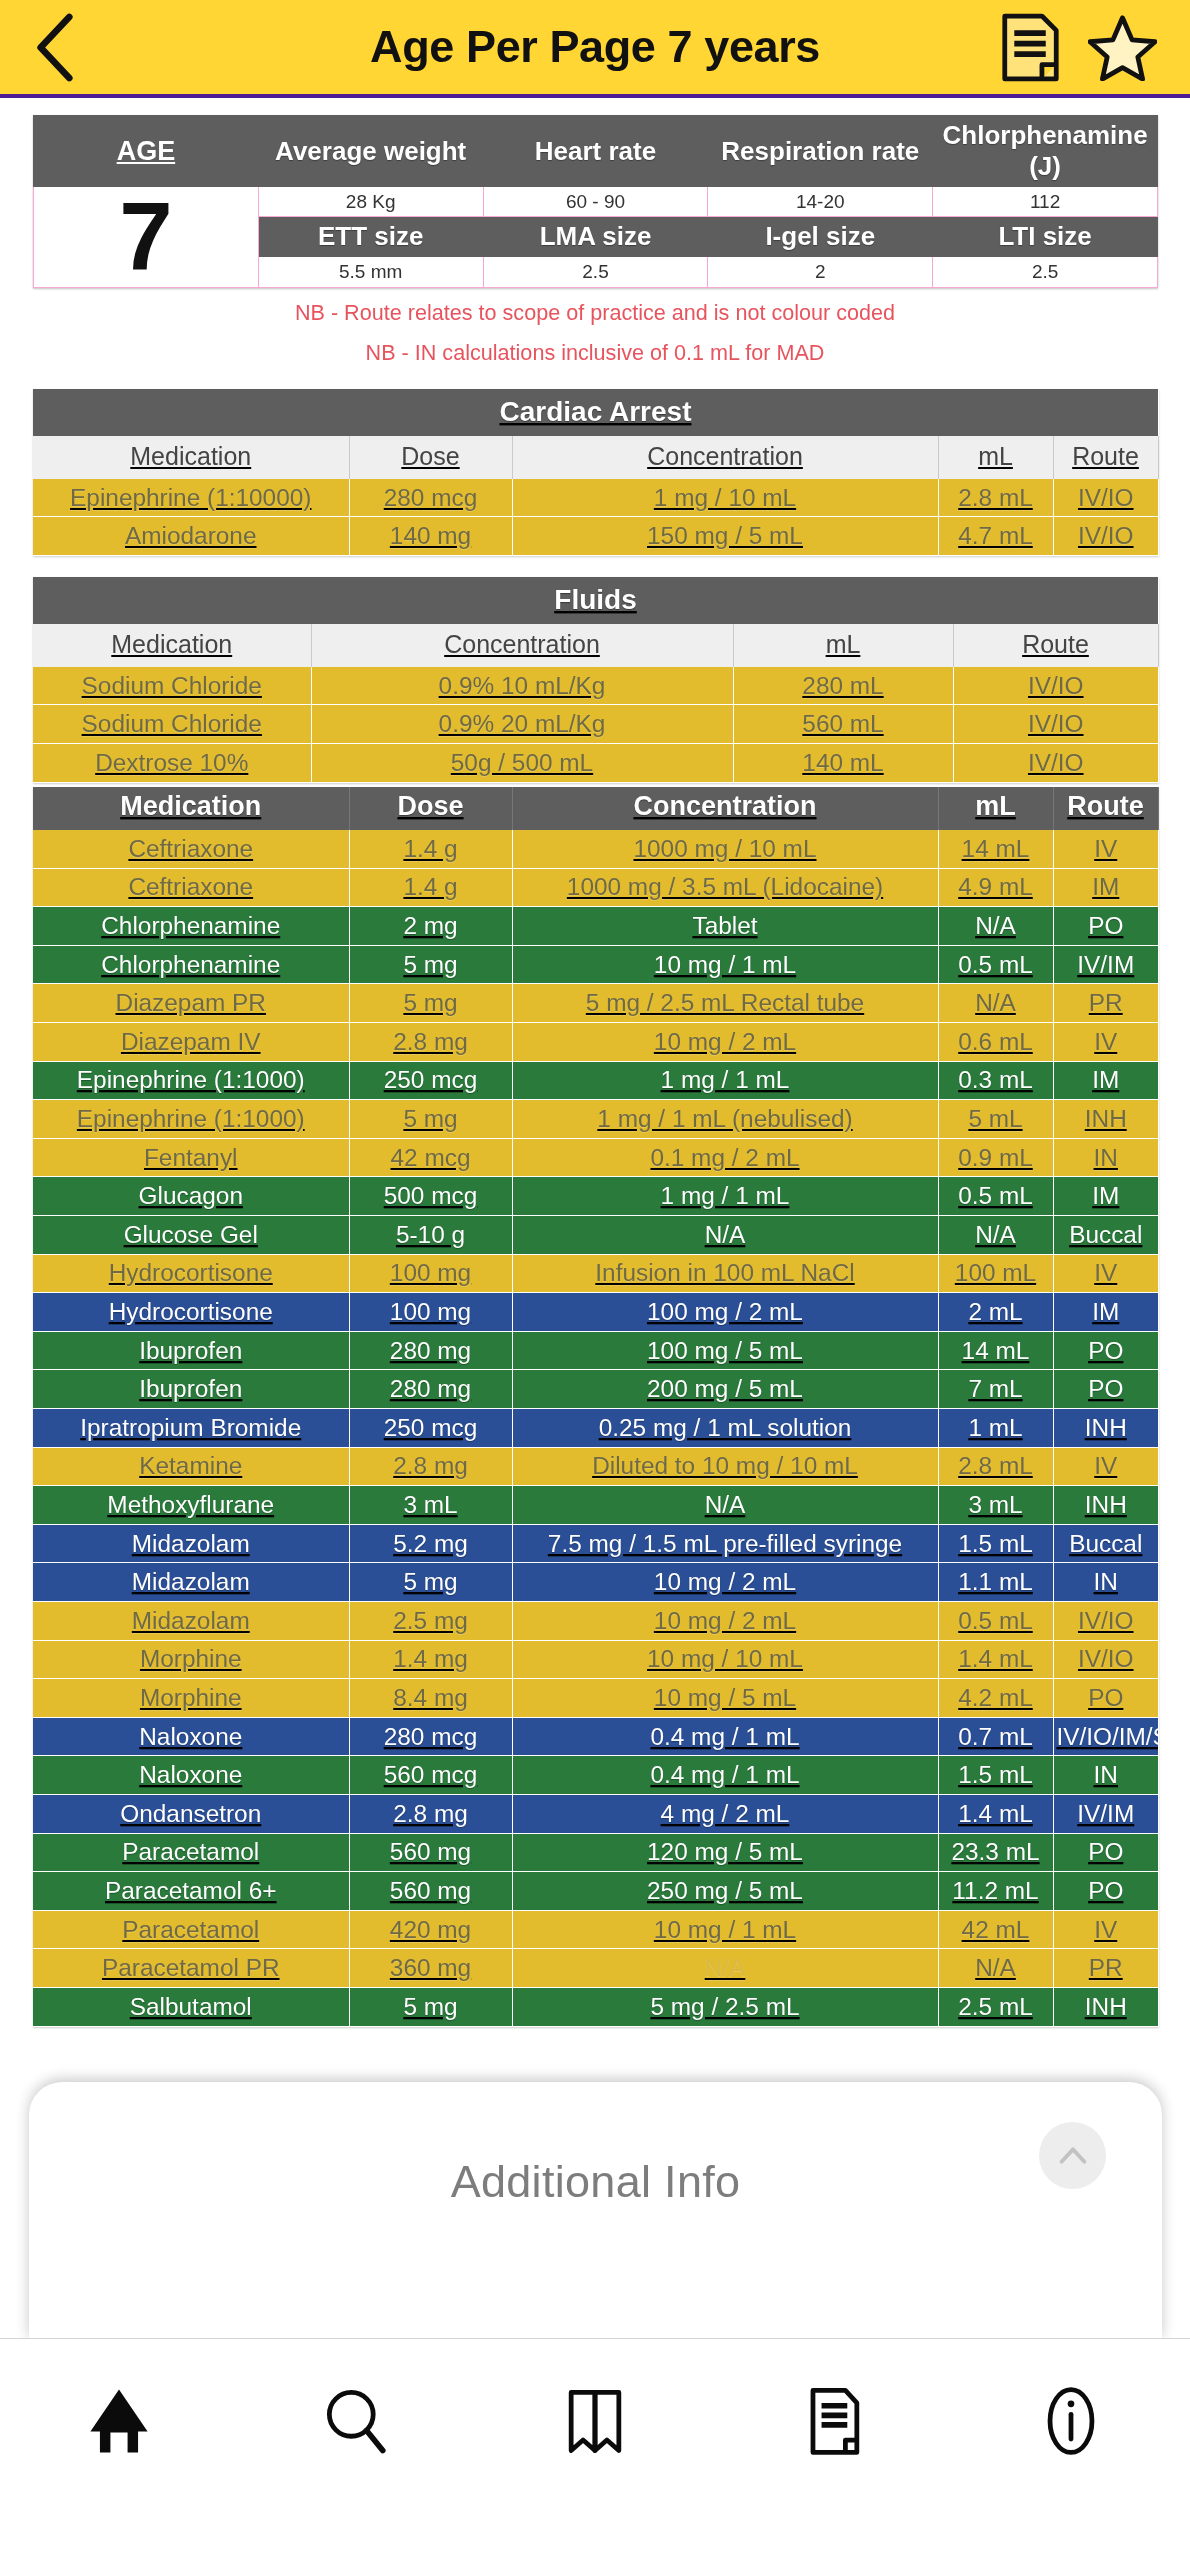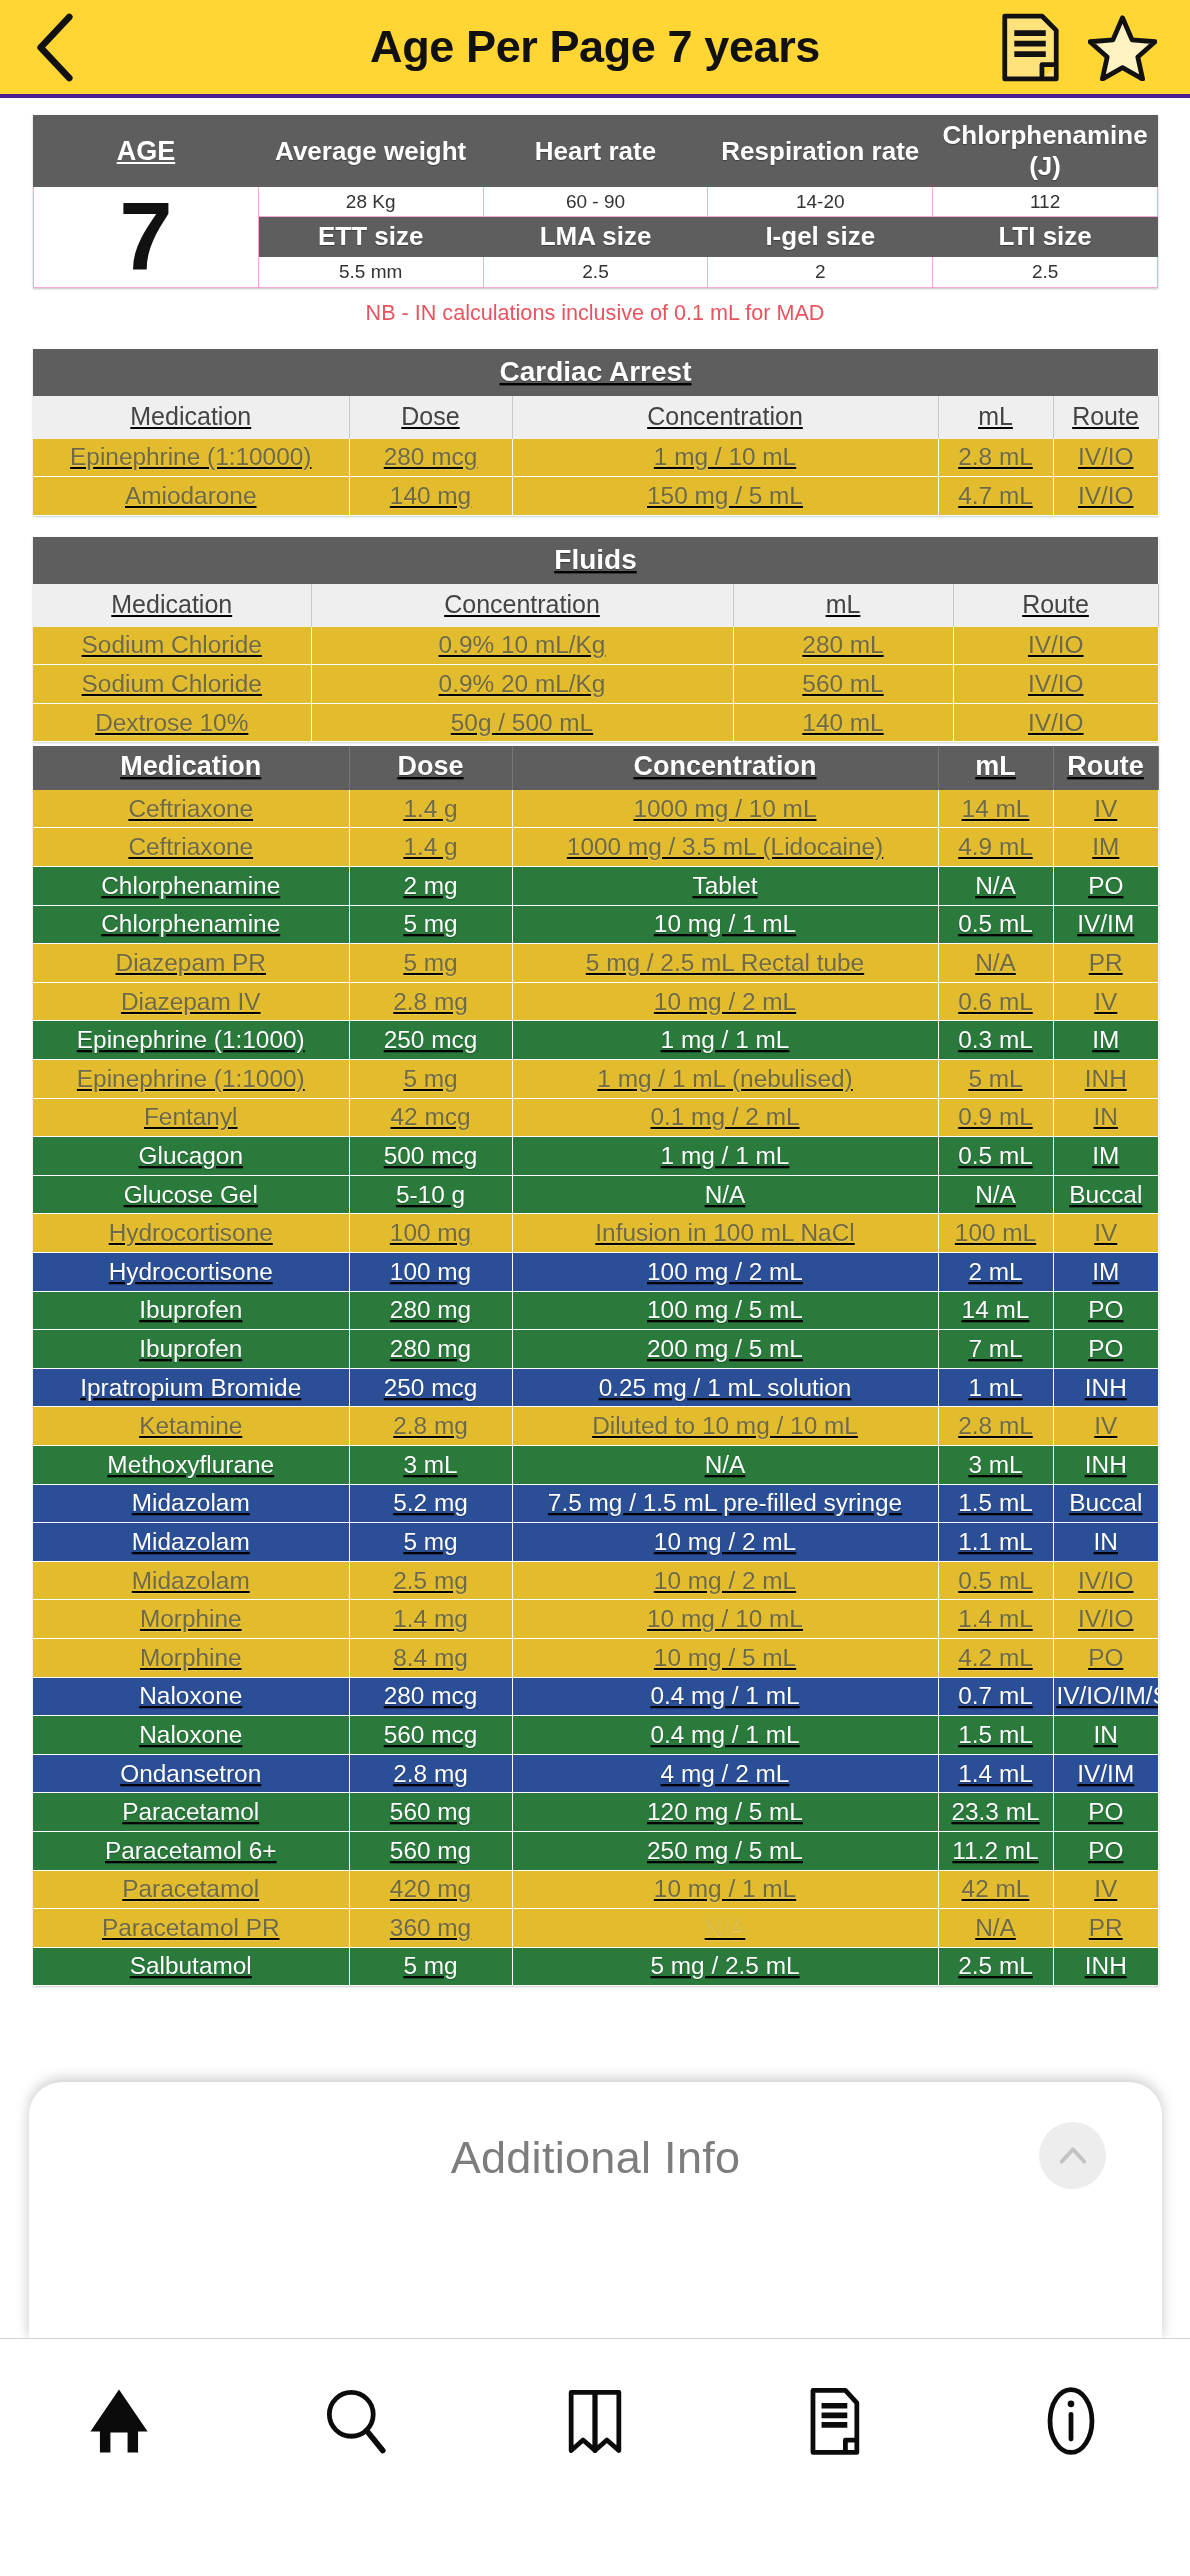--- a/index.html
+++ b/index.html
@@ -177,21 +177,21 @@
     left:29px;
     top:2082px;
     width:1133px;
     height:257px;
     background:#fff;
     border-radius:33px 33px 0 0;
     box-shadow:0 -2.9px 13.4px rgba(0,0,0,.22);
     display:flex;
     align-items:flex-start;
     justify-content:center;
-    padding-top:50px;
+    padding-top:74px;
   }
   .sheet-title {
     font-size:45px;
     color:#7d7d7d;
     letter-spacing:0.3px;
   }
   .sheet-chevron {
     position:absolute;
     right:56px; top:40px;
     width:67px; height:67px;
@@ -274,20 +274,21 @@
     </tr>
     <tr>
       <td class="vval">5.5 mm</td>
       <td class="vval">2.5</td>
       <td class="vval">2</td>
       <td class="vval">2.5</td>
     </tr>
   </tbody>
     </table>
 
+  <div class="nb">NB - Route relates to scope of practice and is not colour coded</div>
   <div class="nb">NB - IN calculations inclusive of 0.1 mL for MAD</div>
 
   <table class="tbl gap">
     <colgroup>
       <col class="c-med">
         <col class="c-dose">
         <col class="c-conc">
         <col class="c-ml">
         <col class="c-route">
     </colgroup>

